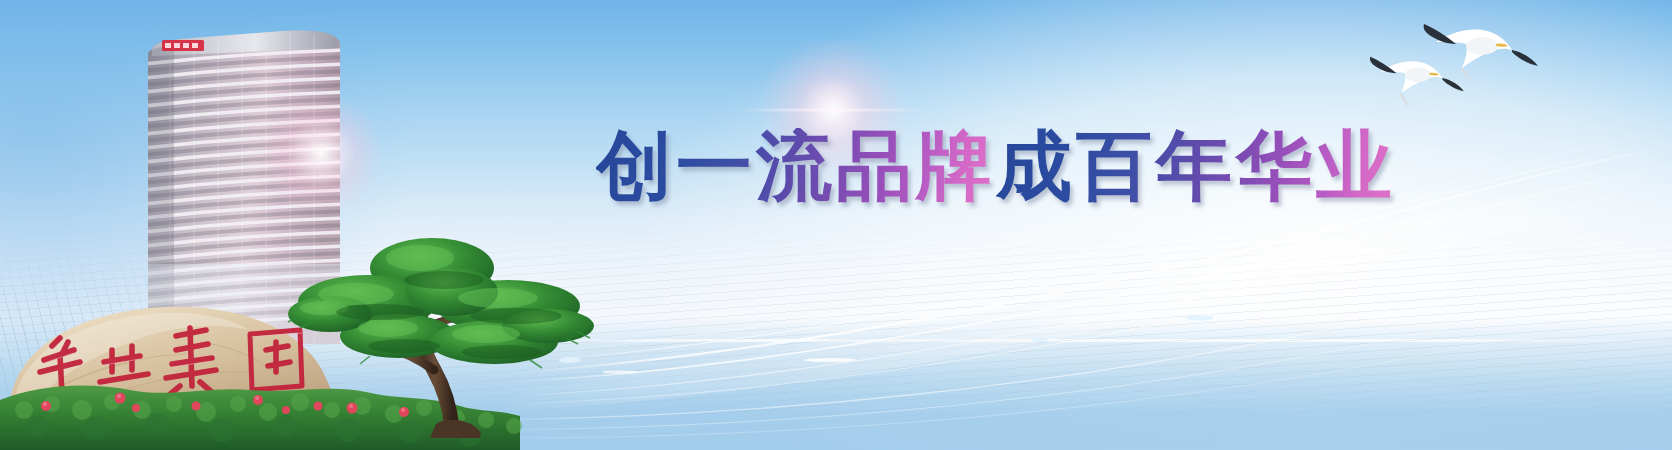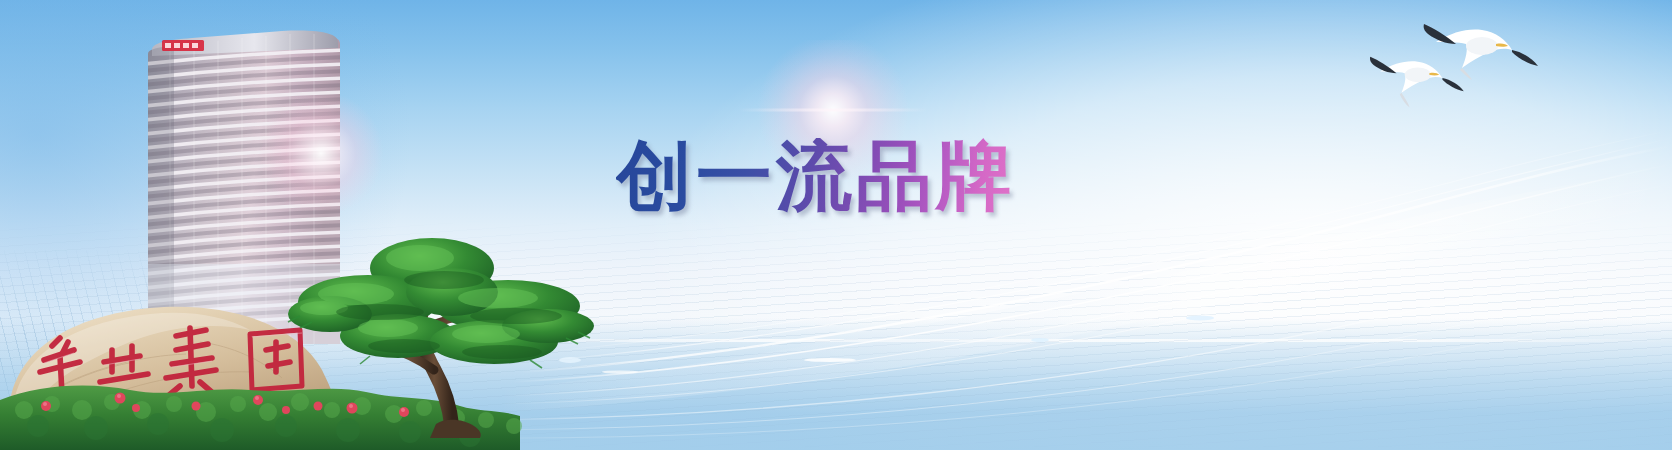--- a/index.html
+++ b/index.html
@@ -106,21 +106,21 @@
 
   
   .building { position:absolute; left:130px; top:14px; width:220px; height:330px; }
 
   
   .landscape { position:absolute; left:0; bottom:0; width:600px; height:240px; }
 
   
   .slogan {
     position:absolute; left:596px; top:128px; width:780px; height:96px;
-    display:flex; align-items:center; white-space:nowrap;margin-left:20px;
+    display:flex; white-space:nowrap;
   }
   .slogan-text {
     font-family:"DejaVu Sans", sans-serif;
     font-size:76px; font-weight:700; line-height:1;
     letter-spacing:4px;
     background:linear-gradient(100deg,
       #27479a 0%,
       #2a4ba0 18%,
       #3c4fa6 33%,
       #5a4bab 47%,
@@ -466,20 +466,21 @@
         <line x1="566" y1="128" x2="578" y2="134"></line>
         <line x1="370" y1="146" x2="360" y2="154"></line>
         <line x1="530" y1="150" x2="542" y2="158"></line>
       </g>
     </g>
   </svg>
 
   <div class="slogan">
     <span class="slogan-text">创一流品牌</span>
     <span class="slogan-gap"></span>
+    <span class="slogan-text">成百年华业</span>
   </div>
 
   <svg class="gulls" viewBox="0 0 180 110">
 
     <g>
       <path d="M66,36 C82,26 98,22 112,24 C126,26 136,34 142,44
                C136,42 128,42 120,46 C110,50 100,56 92,62
                C96,52 98,44 96,38 C88,36 76,36 66,36 Z" fill="#ffffff"></path>
       <path d="M54,18 C64,22 76,30 86,38 C76,38 66,34 58,28 C54,25 53,21 54,18 Z" fill="#2a313b"></path>
       <path d="M142,44 C152,46 162,52 168,60 C158,58 148,52 142,46 Z" fill="#2a313b"></path>

